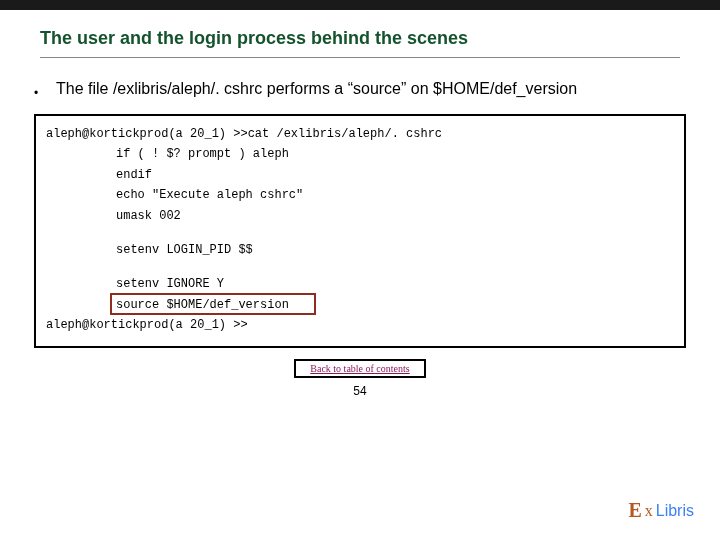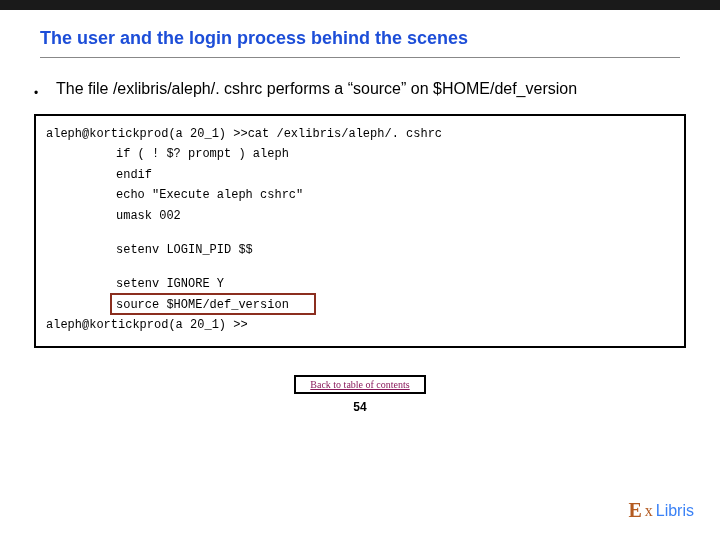--- a/index.html
+++ b/index.html
@@ -14,21 +14,21 @@
   .top-bar {
     height: 10px;
     background: #1a1a1a;
   }
   .title-wrap {
     padding: 18px 40px 6px 40px;
   }
   .title {
     font-size: 18px;
     font-weight: bold;
-    color: #1d4ed8;
+    color: #14532d;
     padding-bottom: 6px;
   }
   .title-rule {
     height: 1px;
     background: #888;
     margin-top: 2px;
   }
   .body-text {
     padding: 16px 40px 8px 56px;
     font-size: 16px;
@@ -59,36 +59,36 @@
     left: 64px;
     top: -2px;
     width: 206px;
     height: 22px;
     border: 2px solid #8b2e1f;
     pointer-events: none;
   }
   .gap { height: 14px; }
   .back-link-wrap {
     text-align: center;
-    margin-top: 26px;
+    margin-top: 10px;
   }
   .back-link {
     display: inline-block;
     border: 2px solid #000;
     padding: 2px 14px;
     font-size: 10px;
     color: #8a1a5c;
     text-decoration: underline;
     font-family: Georgia, serif;
     cursor: pointer;
   }
   .page-num {
     text-align: center;
     font-size: 12px;
-    font-weight: bold;
+    font-weight: normal;
     color: #000;
     margin-top: 6px;
   }
   .logo {
     position: absolute;
     right: 26px;
     bottom: 18px;
     display: flex;
     align-items: center;
     gap: 3px;

